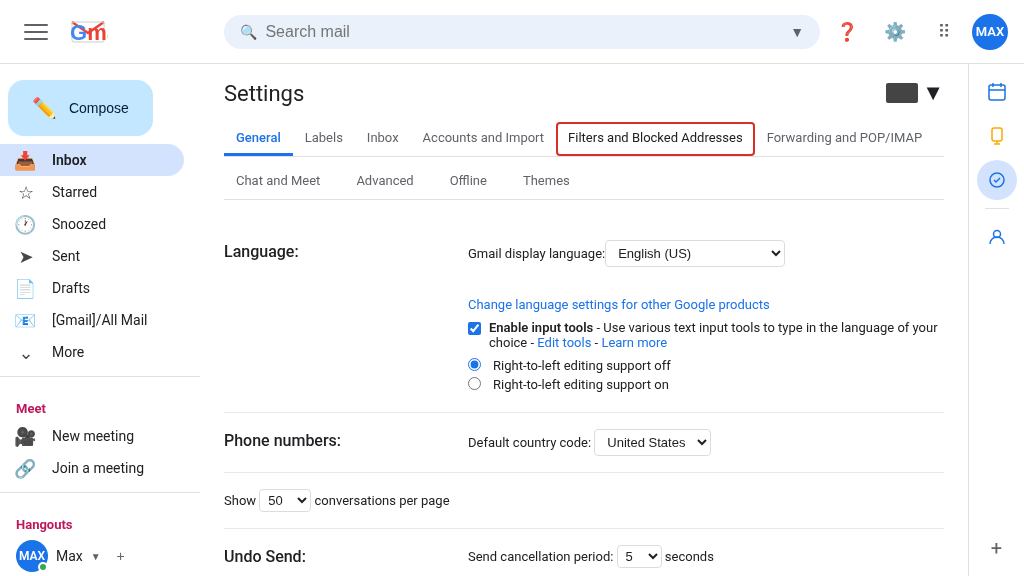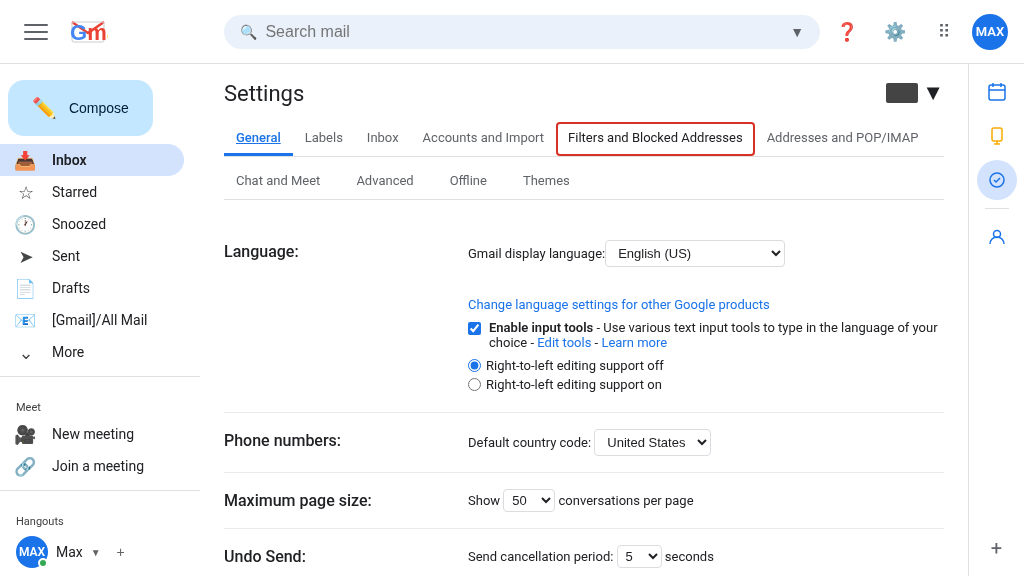--- a/index.html
+++ b/index.html
@@ -20,52 +20,52 @@
     
     .main { display: flex; flex: 1; overflow: hidden; }
 
     
     .sidebar { width: 200px; min-width: 200px; padding: 8px 0; overflow-y: auto; border-right: none; }
     .compose-btn { display: flex; align-items: center; gap: 12px; margin: 8px 16px 8px 8px; padding: 16px 24px; background: #c2e7ff; border-radius: 16px; cursor: pointer; font-size: 14px; font-weight: 500; color: #001d35; border: none; }
     .compose-plus { font-size: 20px; }
     .sidebar-item { display: flex; align-items: center; gap: 16px; padding: 4px 16px; height: 32px; border-radius: 0 16px 16px 0; cursor: pointer; font-size: 14px; color: #202124; margin-right: 16px; }
     .sidebar-item.active { background: #d3e3fd; font-weight: 600; }
     .sidebar-icon { width: 20px; height: 20px; display: flex; align-items: center; justify-content: center; font-size: 18px; color: #444746; }
-    .sidebar-section { font-size: 11px; font-weight: 400; color: #404040; padding: 16px 16px 4px; }
+    .sidebar-section { font-size: 13px; font-weight: 700; color: #be185d; padding: 16px 16px 4px; }
     .sidebar-divider { border: none; border-top: 1px solid #e0e0e0; margin: 8px 0; }
     .hangouts-item { display: flex; align-items: center; gap: 8px; padding: 4px 16px; cursor: pointer; }
     .hangout-avatar { width: 32px; height: 32px; border-radius: 50%; background: #1a73e8; color: #fff; font-size: 12px; font-weight: 600; display: flex; align-items: center; justify-content: center; position: relative; }
     .hangout-dot { position: absolute; bottom: 0; right: 0; width: 10px; height: 10px; background: #34a853; border-radius: 50%; border: 2px solid #fff; }
 
     
     .right-sidebar { width: 56px; min-width: 56px; border-left: 1px solid #e0e0e0; display: flex; flex-direction: column; align-items: center; padding: 8px 0; gap: 4px; }
     .right-icon { width: 40px; height: 40px; border-radius: 50%; display: flex; align-items: center; justify-content: center; cursor: pointer; font-size: 20px; color: #444746; }
     .right-icon.active { background: #d3e3fd; }
     .right-icon-blue { color: #1a73e8; }
     .right-separator { width: 24px; border-top: 1px solid #e0e0e0; margin: 4px 0; }
 
     
     .settings-content { flex: 1; overflow-y: auto; padding: 16px 24px; }
     .settings-title { font-size: 22px; font-weight: 400; color: #202124; margin-bottom: 16px; display: flex; align-items: center; justify-content: space-between; }
     .settings-tabs { display: flex; flex-wrap: wrap; border-bottom: 1px solid #e0e0e0; margin-bottom: 24px; }
     .tab { padding: 8px 12px; font-size: 13px; color: #5f6368; cursor: pointer; border-bottom: 3px solid transparent; white-space: nowrap; }
-    .tab.active { color: #1a73e8; border-bottom: 3px solid #1a73e8; font-weight: 500; text-decoration: underline; }
+    .tab.active { color: #1a73e8; border-bottom: 3px solid #1a73e8; font-weight: 500; }
     .tab.highlighted { border: 2px solid #d93025; color: #202124; border-radius: 4px; padding: 6px 10px; }
 
     
     .setting-row { display: flex; padding: 16px 0; border-bottom: 1px solid #e8eaed; gap: 24px; }
     .setting-label { width: 220px; min-width: 220px; font-size: 16px; color: #202124; font-weight: 500; padding-top: 2px; }
     .setting-control { flex: 1; font-size: 13px; color: #202124; }
     .link { color: #1a73e8; cursor: pointer; text-decoration: none; }
 
     select { border: 1px solid #dadce0; border-radius: 4px; padding: 4px 8px; font-size: 13px; color: #202124; background: #fff; cursor: pointer; }
     .checkbox-row { display: flex; align-items: flex-start; gap: 8px; margin-bottom: 8px; }
     input[type=checkbox] { margin-top: 2px; accent-color: #1a73e8; }
     input[type=radio] { accent-color: #1a73e8; }
-    .radio-row { display: flex; align-items: center; gap: 5px; margin-bottom: 4px; }
+    .radio-row { display: flex; align-items: flex-start; gap: 12px; margin-bottom: 4px; }
     .inline-select { border: 1px solid #dadce0; border-radius: 4px; padding: 2px 4px; font-size: 13px; }
     .display-language-row { display: flex; align-items: center; margin-bottom: 8px; }
     .lang-select { min-width: 180px; }
 
     
     ::-webkit-scrollbar { width: 8px; }
     ::-webkit-scrollbar-track { background: transparent; }
     ::-webkit-scrollbar-thumb { background: #dadce0; border-radius: 4px; }
 
     .bold { font-weight: 600; margin-top: 22px; }
@@ -182,21 +182,21 @@
         <span>▼</span>
       </div>
     </div>
 
     <div class="settings-tabs">
       <div class="tab active">General</div>
       <div class="tab">Labels</div>
       <div class="tab">Inbox</div>
       <div class="tab">Accounts and Import</div>
       <div class="tab highlighted" style="border:2px solid #d93025;border-radius:4px;color:#202124;padding:6px 10px;">Filters and Blocked Addresses</div>
-      <div class="tab">Addresses and POP/IMAP</div>
+      <div class="tab">Forwarding and POP/IMAP</div>
     </div>
 
     <div class="settings-tabs" style="margin-top:-16px;gap:12px;">
       <div class="tab">Chat and Meet</div>
       <div class="tab">Advanced</div>
       <div class="tab">Offline</div>
       <div class="tab">Themes</div>
     </div>
 
     <div class="setting-row">
@@ -234,21 +234,20 @@
       <div class="setting-label">Phone numbers:</div>
       <div class="setting-control">
         <span>Default country code: </span>
         <select>
           <option>United States</option>
         </select>
       </div>
     </div>
 
     <div class="setting-row">
-      <div class="setting-label">Maximum page size:</div>
       <div class="setting-control">
         <span>Show </span>
         <select class="inline-select">
           <option>50</option>
           <option>25</option>
           <option>100</option>
         </select>
         <span> conversations per page</span>
       </div>
     </div>

